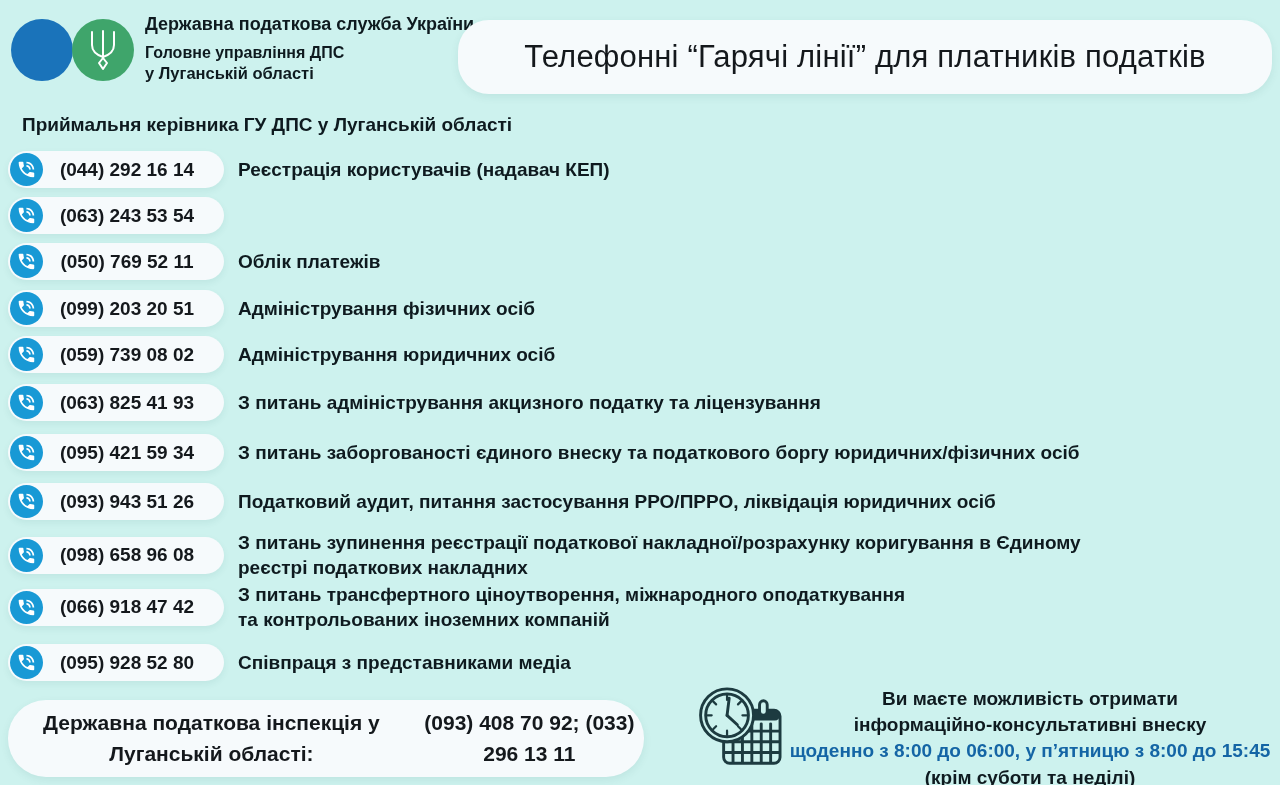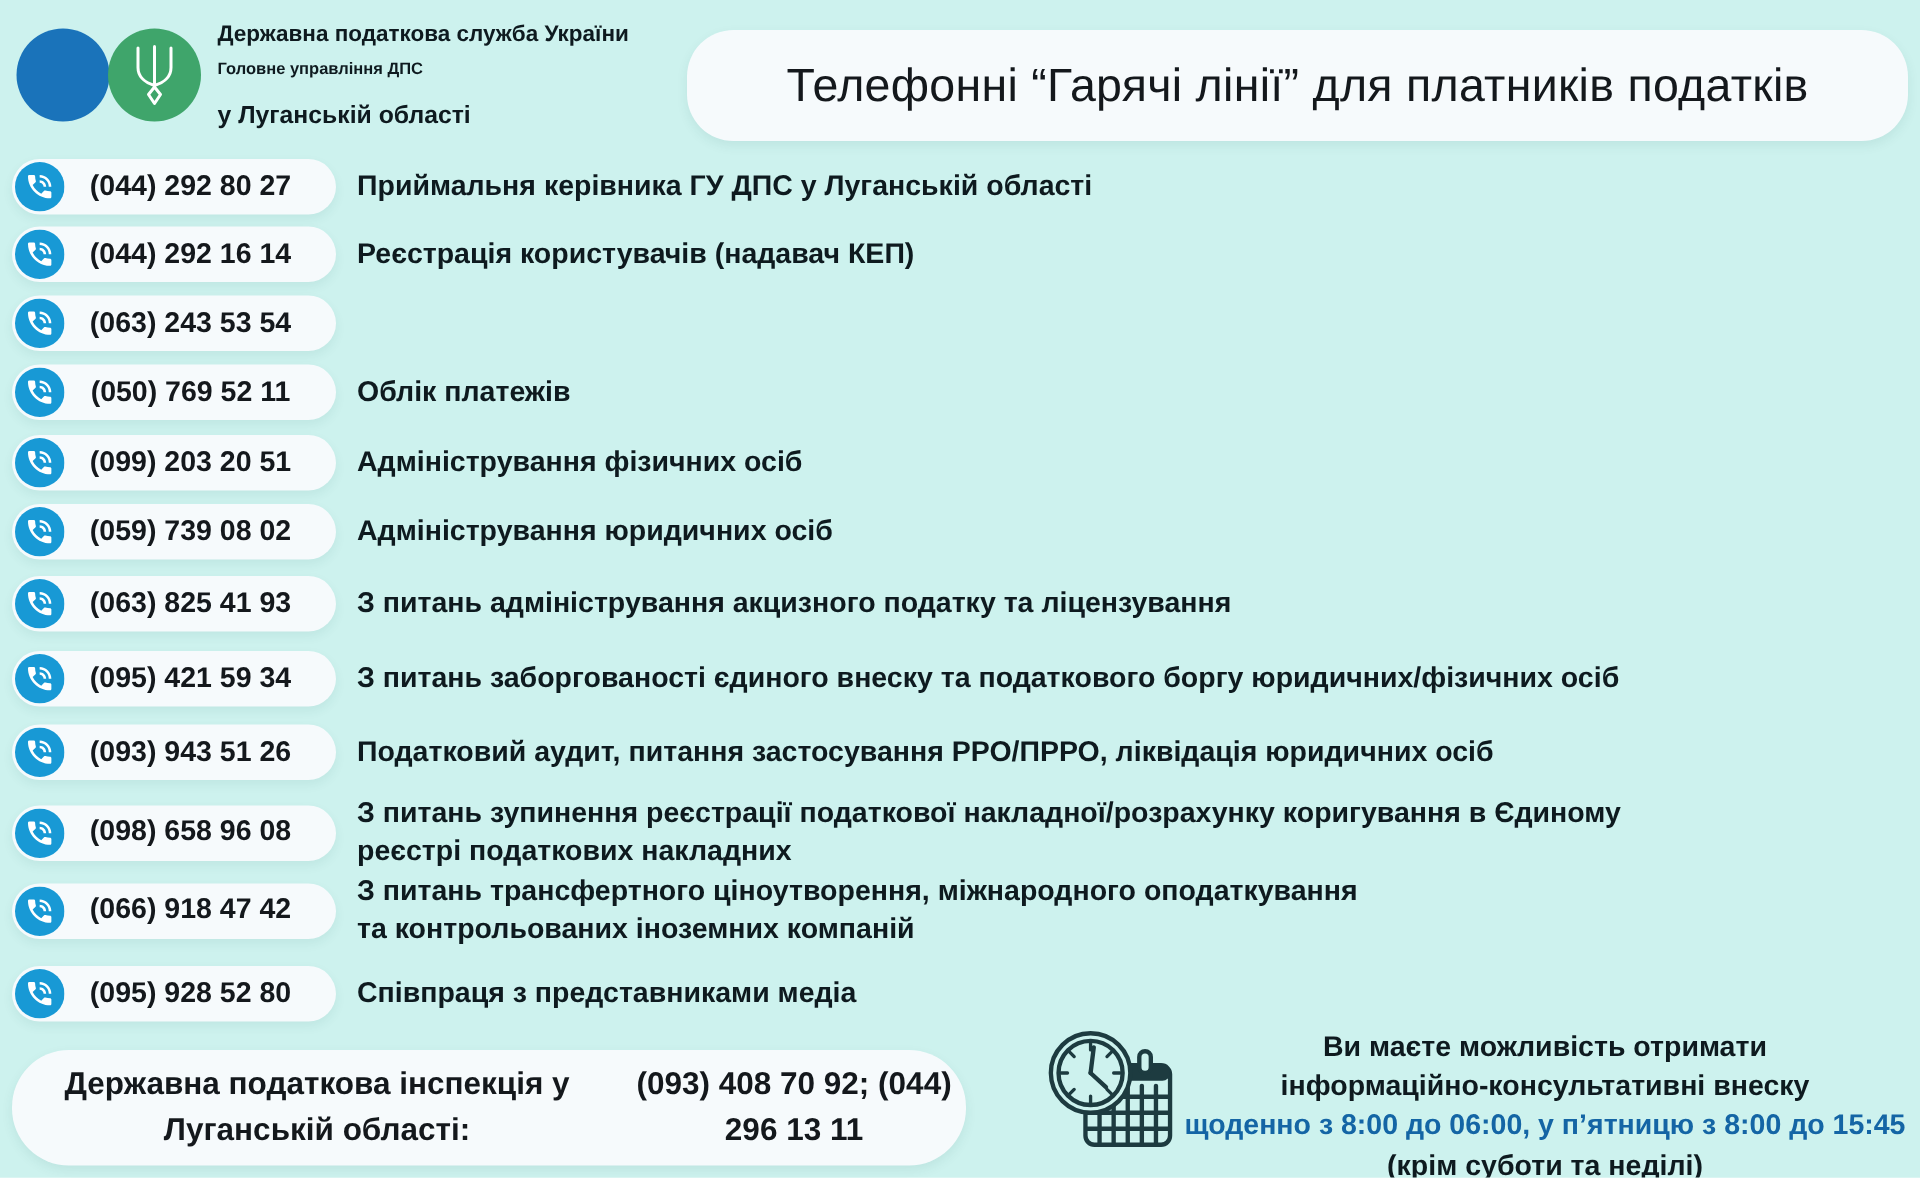--- a/index.html
+++ b/index.html
@@ -5,22 +5,22 @@
   html,body{margin:0;padding:0;}
   body{font-family:"Liberation Sans", sans-serif;}
   .canvas{position:relative;width:1280px;height:785px;background:var(--bg,#cdf2ee);overflow:hidden;}
 
   
   .logo-circle{position:absolute;border-radius:50%;}
   .logo-blue{left:11px;top:19px;width:62px;height:62px;background:var(--logo_blue,#1a73ba);}
   .logo-green{left:72px;top:19px;width:62px;height:62px;background:var(--logo_green,#3fa56b);
               display:flex;align-items:center;justify-content:center;}
   .org{position:absolute;left:145px;top:14px;color:var(--text,#0e1a1f);font-weight:700;}
-  .org .l1{font-size:15px;margin-bottom:9px;}
-  .org .l2{font-size:11px;margin-bottom:16px;}
+  .org .l1{font-size:18px;margin-bottom:9px;}
+  .org .l2{font-size:16px;margin-bottom:2px;}
   .org .l3{font-size:16.5px;}
   .banner{position:absolute;left:458px;top:20px;width:814px;height:74px;border-radius:31px;
           background:var(--panel,#f6fafc);box-shadow:0 3px 8px rgba(0,80,80,.08);
           display:flex;align-items:center;justify-content:center;
           font-size:31px;color:#14181c;font-weight:400;letter-spacing:.2px;}
 
   
   .row{position:absolute;left:8px;right:4px;display:flex;align-items:center;min-height:37px;}
   .pill{flex:0 0 216px;width:216px;height:37px;border-radius:19px;background:var(--panel,#f6fafc);
         box-shadow:0 3px 7px rgba(0,80,80,.07);display:flex;align-items:center;position:relative;}
@@ -56,29 +56,20 @@
   </div>
   <div class="org">
     <div class="l1">Державна податкова служба України</div>
     <div class="l2">Головне управління ДПС</div>
     <div class="l3">у Луганській області</div>
   </div>
 
   <div class="banner">Телефонні “Гарячі лінії” для платників податків</div>
 
   <div class="row" style="top:106px">
-    <div class="pill">
-      <svg class="picon" viewBox="0 0 24 24">
-        <circle cx="12" cy="12" r="12" fill="#1899d5"></circle>
-        <g transform="translate(4.4,4.4) scale(0.63)">
-          <path fill="#ffffff" d="M15 12h2c0-2.76-2.24-5-5-5v2c1.66 0 3 1.34 3 3zm4 0h2c0-4.97-4.03-9-9-9v2c3.87 0 7 3.13 7 7zm1 3.5c-1.25 0-2.45-.2-3.57-.57-.35-.11-.74-.03-1.02.24l-2.2 2.2c-2.83-1.44-5.15-3.75-6.59-6.59l2.2-2.21c.28-.26.36-.65.25-1C8.7 6.45 8.5 5.25 8.5 4c0-.55-.45-1-1-1H4c-.55 0-1 .45-1 1 0 9.39 7.61 17 17 17 .55 0 1-.45 1-1v-3.5c0-.55-.45-1-1-1z"></path>
-        </g>
-      </svg>
-      <span class="pnum">(044) 292 80 27</span>
-    </div>
     <div class="desc">
       <span>Приймальня керівника ГУ ДПС у Луганській області</span>
       <span></span>
     </div>
   </div>
 
   <div class="row" style="top:151px">
     <div class="pill">
       <svg class="picon" viewBox="0 0 24 24">
         <circle cx="12" cy="12" r="12" fill="#1899d5"></circle>
@@ -245,21 +236,21 @@
       <span class="pnum">(095) 928 52 80</span>
     </div>
     <div class="desc">
       <span>Співпраця з представниками медіа</span>
       <span></span>
     </div>
   </div>
 
   <div class="inspection-box">
     <div>Державна податкова інспекція у Луганській області:</div>
-    <div>(093) 408 70 92; (044) 296 13 11</div>
+    <div>(093) 408 70 92; (033) 296 13 11</div>
   </div>
 
   <svg class="clockcal" viewBox="0 0 110 100" fill="none" stroke="#1d3b40" stroke-width="3.4" stroke-linecap="round">
     <rect x="30" y="28" width="66" height="62" rx="7"></rect>
     <rect x="30" y="28" width="66" height="12" rx="6" fill="#1d3b40" stroke="none"></rect>
     <line x1="41" y1="44" x2="41" y2="88"></line>
     <line x1="52" y1="44" x2="52" y2="88"></line>
     <line x1="63" y1="44" x2="63" y2="88"></line>
     <line x1="74" y1="44" x2="74" y2="88"></line>
     <line x1="85" y1="44" x2="85" y2="88"></line>

